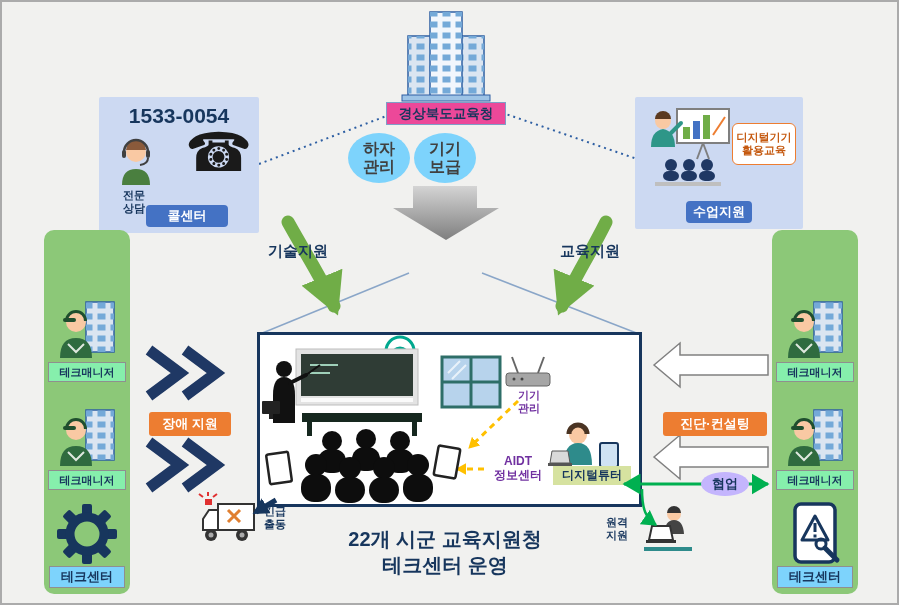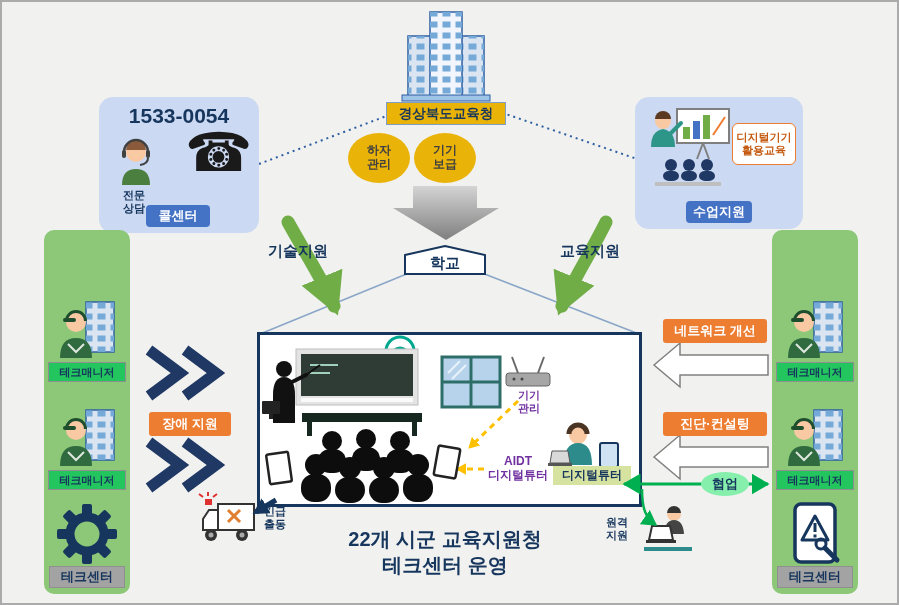--- a/index.html
+++ b/index.html
@@ -4,43 +4,43 @@
 <style>
   *{margin:0;padding:0;box-sizing:border-box;}
   body{background:#ffffff;}
   .canvas{position:relative;width:899px;height:605px;background:#f1f1ef;border:2px solid #ababab;
           font-family:"Liberation Sans",sans-serif;overflow:hidden;}
   .abs{position:absolute;}
   svg.overlay{position:absolute;left:0;top:0;pointer-events:none;}
   .z1{z-index:1;} .z2{z-index:2;} .z3{z-index:3;}
   .pre{white-space:pre-line;}
   .center{display:flex;align-items:center;justify-content:center;text-align:center;}
-  .oval{position:absolute;border-radius:50%;background:#eab308;color:#404040;font-weight:bold;
-        font-size:12px;line-height:1.15;z-index:2;}
-  .bluebox{position:absolute;background:#ccd9f2;border-radius:14px;z-index:2;}
+  .oval{position:absolute;border-radius:50%;background:#7dd3fc;color:#404040;font-weight:bold;
+        font-size:16px;line-height:1.15;z-index:2;}
+  .bluebox{position:absolute;background:#ccd9f2;border-radius:2px;z-index:2;}
   .bluetag{position:absolute;background:#4472c4;color:#fff;font-weight:bold;font-size:13px;
            text-align:center;line-height:22px;height:22px;border-radius:4px;}
   .orangetag{position:absolute;background:#ed7d31;color:#fff;font-weight:bold;font-size:13px;
              text-align:center;height:24px;line-height:24px;border-radius:3px;z-index:2;}
   .panel{position:absolute;width:86px;height:364px;background:#8cc878;border-radius:10px;z-index:2;}
-  .mgrtag{position:absolute;left:4px;width:78px;height:20px;background:#22c55e;border:1px solid #8f8f8f;
+  .mgrtag{position:absolute;left:4px;width:78px;height:20px;background:#86efac;border:1px solid #8f8f8f;
           color:#17365d;font-weight:bold;font-size:11px;text-align:center;line-height:18px;}
-  .centertag{position:absolute;left:5px;width:76px;height:22px;background:#a3a3a3;border:1px solid #8f8f8f;
+  .centertag{position:absolute;left:5px;width:76px;height:22px;background:#7dd3fc;border:1px solid #8f8f8f;
              color:#17365d;font-weight:bold;font-size:13px;text-align:center;line-height:20px;}
   .flowlabel{position:absolute;color:#17365d;font-weight:bold;font-size:15px;z-index:2;}
   .navytext{position:absolute;color:#17365d;font-weight:bold;z-index:3;}
   .purpletext{position:absolute;color:#7030a0;font-weight:bold;text-align:center;line-height:1.15;}
   .classroom{position:absolute;left:255px;top:330px;width:385px;height:175px;background:#fff;
              border:3px solid #17365d;z-index:2;}
-  .orglabel{position:absolute;left:384px;top:100px;width:120px;height:23px;background:#eab308;
+  .orglabel{position:absolute;left:384px;top:100px;width:120px;height:23px;background:#ec4899;
             border:1px solid #7f9ec7;color:#17365d;font-weight:bold;font-size:13.5px;
             text-align:center;line-height:21px;z-index:2;}
   .edubox{position:absolute;background:#fff;border:1.5px solid #ed7d31;border-radius:6px;
           color:#c55a11;font-weight:bold;font-size:11px;line-height:1.2;}
-  .collaboval{position:absolute;left:699px;top:470px;width:48px;height:24px;background:#86efac;
+  .collaboval{position:absolute;left:699px;top:470px;width:48px;height:24px;background:#c4b5fd;
               border-radius:50%;color:#17365d;font-weight:bold;font-size:13px;text-align:center;
               line-height:24px;z-index:4;}
   .schooltext{position:absolute;left:0;right:0;top:9px;text-align:center;color:#17365d;
               font-weight:bold;font-size:15px;}
   .tutortag{position:absolute;left:293px;top:131px;width:78px;height:19px;background:#d6e2a0;
             color:#17365d;font-weight:bold;font-size:12px;text-align:center;line-height:19px;}
 </style>
 </head>
 <body>
 
@@ -119,21 +119,21 @@
         <path d="M9,15 a12,12 0 0 1 24,0" fill="none" stroke="#404040" stroke-width="2.5"></path>
         <rect x="7" y="13" width="4" height="8" rx="2" fill="#404040"></rect>
         <rect x="31" y="13" width="4" height="8" rx="2" fill="#404040"></rect>
         <path d="M33,21 q0,6 -8,7" fill="none" stroke="#404040" stroke-width="2"></path>
         <path d="M7,48 q0,-16 14,-16 q14,0 14,16 z" fill="#4a7f3f"></path>
       </svg>
     </div>
     <div class="abs pre" style="left:4px;top:92px;width:62px;text-align:center;color:#17365d;font-weight:bold;font-size:11px;line-height:1.2;">전문
 상담</div>
     <span class="abs" style="left:86px;top:28px;font-size:54px;line-height:1;color:#1a1a1a;">☎</span>
-    <div class="bluetag" style="left:47px;top:108px;width:64px;">콜센터</div>
+    <div class="bluetag" style="left:47px;top:108px;width:82px;">콜센터</div>
   </div>
 
   <div class="bluebox" style="left:633px;top:95px;width:168px;height:132px;">
     <div class="abs" style="left:6px;top:8px;">
       <svg width="92" height="86" viewBox="0 0 92 86">
         <rect x="36" y="4" width="52" height="34" fill="#fff" stroke="#7f7f7f" stroke-width="2"></rect>
         <rect x="42" y="22" width="7" height="12" fill="#70ad47"></rect>
         <rect x="52" y="16" width="7" height="18" fill="#4472c4"></rect>
         <rect x="62" y="10" width="7" height="24" fill="#70ad47"></rect>
         <path d="M72,30 L84,12" stroke="#ed7d31" stroke-width="2"></path>
@@ -153,26 +153,20 @@
       </svg>
     </div>
     <div class="edubox center pre" style="left:97px;top:26px;width:64px;height:42px;">디지털기기
 활용교육</div>
     <div class="bluetag" style="left:51px;top:104px;width:66px;">수업지원</div>
   </div>
 
   <div class="flowlabel" style="left:266px;top:240px;">기술지원</div>
   <div class="flowlabel" style="left:558px;top:240px;">교육지원</div>
 
-  <div class="abs z2" style="left:402px;top:243px;width:82px;height:30px;">
-    <svg width="82" height="30">
-        <polygon points="1,10 41,1 81,10 81,29 1,29" fill="#ffffff" stroke="#17365d" stroke-width="2"></polygon>
-      </svg>
-    <span class="schooltext">학교</span>
-  </div>
 
   <div class="panel" style="left:42px;top:228px;">
     <div class="abs" style="left:12px;top:70px;">
       <svg width="62" height="58" viewBox="0 0 62 58">
         <rect x="30" y="2" width="28" height="50" fill="#dbe5f1" stroke="#2e5fa3" stroke-width="1.5"></rect>
         <rect x="30" y="2" width="28" height="50" fill="url(#winA)"></rect>
         <circle cx="20" cy="22" r="10" fill="#f9c9a3"></circle>
         <path d="M9,21 a11,11 0 0 1 22,0 l-3,0 a8,8 0 0 0 -16,0 z" fill="#1f4e2e"></path>
         <rect x="7" y="18" width="13" height="4" rx="2" fill="#1f4e2e"></rect>
         <path d="M4,58 q0,-20 16,-20 q16,0 16,20 z" fill="#2f6b3f"></path>
@@ -242,21 +236,20 @@
         <rect x="30.5" y="21" width="3" height="9" fill="#17365d"></rect>
         <rect x="30.5" y="32.5" width="3" height="3" fill="#17365d"></rect>
         <circle cx="38" cy="42" r="5" fill="none" stroke="#17365d" stroke-width="3"></circle>
         <path d="M42,46 L54,58" stroke="#17365d" stroke-width="5" stroke-linecap="round"></path>
       </svg>
     </div>
     <div class="centertag" style="top:336px;">테크센터</div>
   </div>
 
   <div class="orangetag" style="left:147px;top:410px;width:82px;">장애 지원</div>
-  <div class="orangetag" style="left:661px;top:317px;width:104px;">네트워크 개선</div>
   <div class="orangetag" style="left:661px;top:410px;width:104px;">진단·컨설팅</div>
 
   <div class="classroom">
     <svg width="379" height="169" viewBox="0 0 379 169" style="position:absolute;left:0;top:0;">
 
       <path d="M126,16 a14,14 0 0 1 28,0" stroke="#00a88f" stroke-width="3" fill="none"></path>
       <path d="M132,21 a8,8 0 0 1 16,0" stroke="#00a88f" stroke-width="3" fill="none"></path>
       <circle cx="140" cy="26" r="3" fill="#00a88f"></circle>
 
       <rect x="36" y="14" width="122" height="56" fill="#e3e3e3" stroke="#bdbdbd"></rect>
@@ -311,21 +304,21 @@
       <circle cx="318" cy="100" r="9" fill="#f9c9a3"></circle>
       <path d="M309,99 a9,9 0 0 1 18,0" fill="none" stroke="#4a3423" stroke-width="5"></path>
       <path d="M304,130 q0,-22 14,-22 q14,0 14,22 z" fill="#2e8b8b"></path>
       <polygon points="292,116 308,116 310,128 290,128" fill="#d9d9d9" stroke="#555"></polygon>
       <rect x="288" y="128" width="24" height="3" fill="#555"></rect>
       <rect x="340" y="108" width="18" height="24" rx="2" fill="#cfe2f3" stroke="#17365d" stroke-width="2"></rect>
     </svg>
     <div class="purpletext pre" style="left:246px;top:54px;width:46px;font-size:11px;">기기
 관리</div>
     <div class="purpletext pre" style="left:228px;top:120px;width:60px;font-size:12px;">AIDT
-디지털튜터</div>
+정보센터</div>
     <div class="tutortag">디지털튜터</div>
   </div>
 
   <svg class="overlay z3" width="899" height="605">
     <line x1="622" y1="482" x2="766" y2="482" stroke="#00b050" stroke-width="3" marker-start="url(#ahLeftG)" marker-end="url(#ahRightG)"></line>
     <path d="M640,487 C640,508 644,516 654,523" fill="none" stroke="#00b050" stroke-width="2.5" marker-end="url(#ahRightG)"></path>
     <path d="M274,498 L254,510" stroke="#17365d" stroke-width="5" marker-end="url(#ahNavy)"></path>
   </svg>
 
   <div class="collaboval">협업</div>

